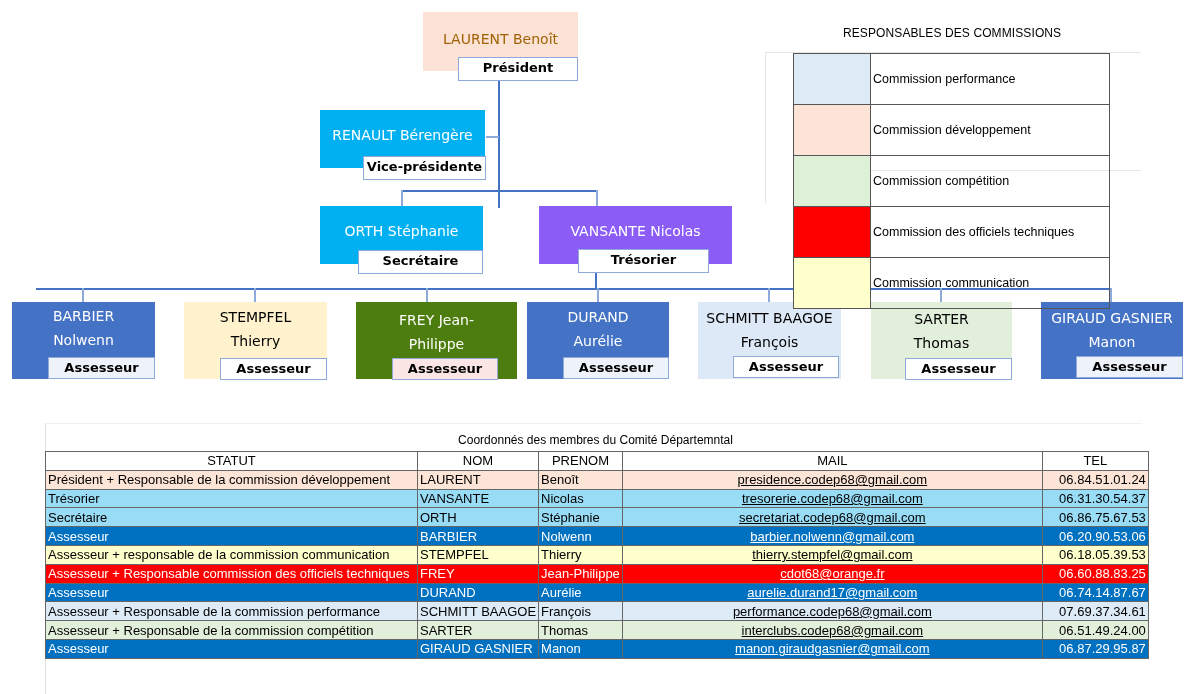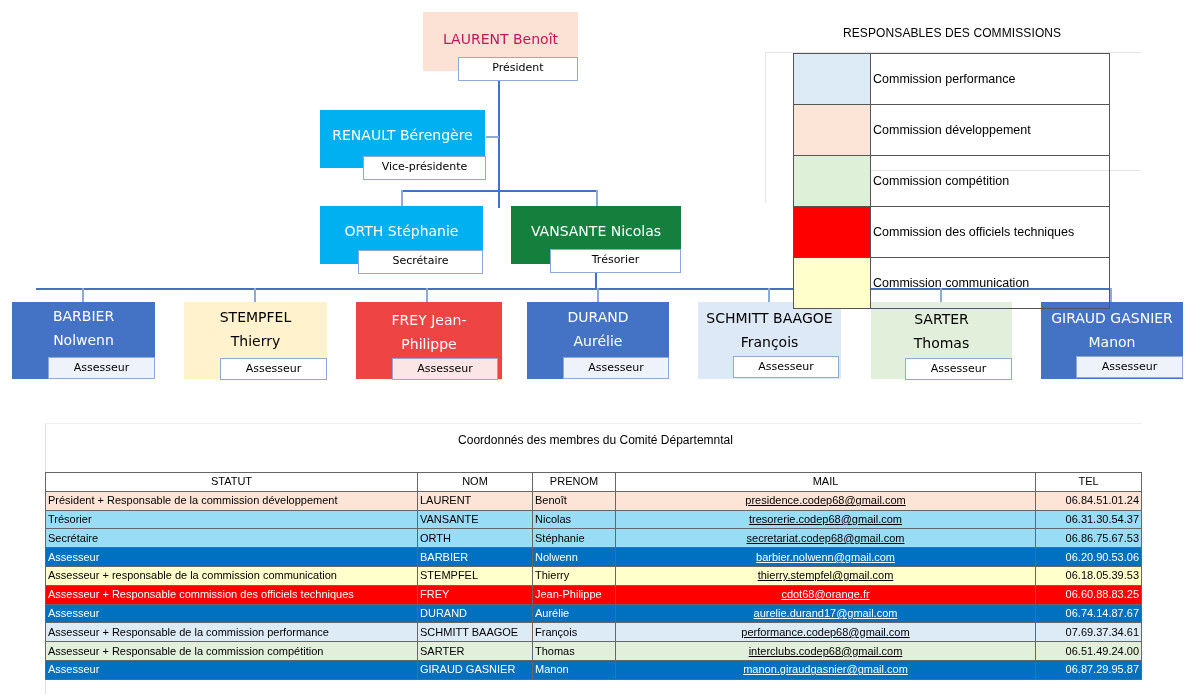--- a/index.html
+++ b/index.html
@@ -5,35 +5,35 @@
   html, body { margin: 0; padding: 0; background: #ffffff; }
   body { width: 1191px; height: 694px; position: relative; overflow: hidden; font-family: "Liberation Sans", "DejaVu Sans", sans-serif; }
 
   
   .line { position: absolute; background: #4472c4; }
   .line.soft { background: #8eaadb; }
 
   
   .node { position: absolute; box-sizing: border-box; }
   .node .name { position: absolute; left: 0; right: 0; text-align: center; font-family: "DejaVu Sans", sans-serif; font-size: 14px; line-height: 24px; }
-  .node .role { position: absolute; box-sizing: border-box; background: #ffffff; border: 1.5px solid #8eaadb; text-align: center; font-family: "DejaVu Sans", sans-serif; font-size: 11px; color: #000; line-height: 20px; }
+  .node .role { position: absolute; box-sizing: border-box; background: #ffffff; border: 1.5px solid #8eaadb; text-align: center; font-family: "DejaVu Sans", sans-serif; font-size: 13px; color: #000; line-height: 20px; font-weight: bold; }
 
   
   .legend-title { position: absolute; left: 843px; top: 26px; font-size: 12px; color: #000; letter-spacing: 0.1px; }
   .legend-sheet { position: absolute; left: 765px; top: 52px; width: 375px; height: 150px; border-top: 1px solid #e6e6e6; border-left: 1px solid #e6e6e6; }
   .legend-sheet::after { content:""; position:absolute; left:28px; right:0; top:117px; border-top:1px solid #e6e6e6; }
   table.legend { position: absolute; left: 793px; top: 53px; border-collapse: collapse; font-size: 12.5px; }
   table.legend td { border: 1px solid #555; height: 18px; padding: 16px 2px; line-height: 18px; }
   table.legend td.sw { width: 76px; padding: 0; }
   table.legend td.lbl { width: 234px; }
 
   
   .table-wrap { position: absolute; left: 45px; top: 423px; width: 1096px; height: 271px; border-left: 1px solid #e0e0e0; border-top: 1px solid #f0f0f0; }
   .table-title { position: absolute; left: 0; right: 0; top: 433px; text-align: center; font-size: 12px; color: #000; }
-  table.contacts { position: absolute; left: 45px; top: 472px; border-collapse: collapse; font-size: 11px; table-layout: fixed; }
+  table.contacts { position: absolute; left: 45px; top: 451px; border-collapse: collapse; font-size: 13px; table-layout: fixed; }
   table.contacts th, table.contacts td { border: 1px solid #666; height: 17.8px; padding: 0 2px; line-height: 17px; white-space: nowrap; overflow: hidden; }
   table.contacts th { font-weight: normal; text-align: center; background: #fff; }
   table.contacts td.c { text-align: center; text-decoration: underline; }
   table.contacts td.r { text-align: right; }
   tr.dark td { color: #ffffff; }
 </style>
 </head>
 <body>
 
 <div class="line" style="left:498px; top:80px; width:2px; height:128px;"></div>
@@ -47,52 +47,52 @@
     <div class="line soft" style="left: 82px; top: 288px; width: 1.5px; height: 14px;"></div>
     <div class="line soft" style="left: 254px; top: 288px; width: 1.5px; height: 14px;"></div>
     <div class="line soft" style="left: 426px; top: 288px; width: 1.5px; height: 14px;"></div>
     <div class="line soft" style="left: 597px; top: 288px; width: 1.5px; height: 14px;"></div>
     <div class="line soft" style="left: 768px; top: 288px; width: 1.5px; height: 14px;"></div>
     <div class="line soft" style="left: 940px; top: 288px; width: 1.5px; height: 14px;"></div>
     <div class="line soft" style="left: 1110px; top: 288px; width: 1.5px; height: 14px;"></div>
   </div>
 
 <div class="node" style="left:423px; top:12px; width:155px; height:59px; background:#fbe2d5;">
-  <div class="name" style="top:15px; color:#be185d;">LAURENT Benoît</div>
+  <div class="name" style="top:15px; color:#a16207;">LAURENT Benoît</div>
 </div>
 <div class="node role-only" style="left:458px; top:57px; width:120px; height:24px;">
   <div class="role" style="left:0; top:0; width:120px; height:24px;">Président</div>
 </div>
 
 <div class="node" style="left:320px; top:110px; width:165px; height:58px; background:#00b0f0;">
   <div class="name" style="top:13px; color:#fff;">RENAULT Bérengère</div>
   <div class="role" style="left:43px; top:46px; width:123px; height:24px;">Vice-présidente</div>
 </div>
 
 <div class="node" style="left:320px; top:206px; width:163px; height:58px; background:#00b0f0;">
   <div class="name" style="top:13px; color:#fff;">ORTH Stéphanie</div>
   <div class="role" style="left:38px; top:44px; width:125px; height:24px;">Secrétaire</div>
 </div>
 
-<div class="node" style="left:511px; top:206px; width:170px; height:58px; background:#15803d;">
+<div class="node" style="left:539px; top:206px; width:193px; height:58px; background:#8b5cf6;">
   <div class="name" style="top:13px; color:#fff;">VANSANTE Nicolas</div>
   <div class="role" style="left:39px; top:43px; width:131px; height:24px;">Trésorier</div>
 </div>
 
 <div class="node" style="left:12px; top:302px; width:143px; height:77px; background:#4472c4;">
   <div class="name" style="top:2px; color:#fff;">BARBIER</div>
   <div class="name" style="top:26px; color:#fff;">Nolwenn</div>
   <div class="role" style="left:36px; top:55px; width:107px; height:22px; background:#eef2fa;">Assesseur</div>
 </div>
 <div class="node" style="left:184px; top:302px; width:143px; height:77px; background:#fff2cc;">
   <div class="name" style="top:3px; color:#000;">STEMPFEL</div>
   <div class="name" style="top:27px; color:#000;">Thierry</div>
   <div class="role" style="left:36px; top:56px; width:107px; height:22px;">Assesseur</div>
 </div>
-<div class="node" style="left:356px; top:302px; width:146px; height:77px; background:#ef4444;">
+<div class="node" style="left:356px; top:302px; width:161px; height:77px; background:#4d7c0f;">
   <div class="name" style="top:6px; color:#fff;">FREY Jean-</div>
   <div class="name" style="top:30px; color:#fff;">Philippe</div>
   <div class="role" style="left:36px; top:56px; width:106px; height:22px; background:#fbe5e5;">Assesseur</div>
 </div>
 <div class="node" style="left:527px; top:302px; width:142px; height:77px; background:#4472c4;">
   <div class="name" style="top:3px; color:#fff;">DURAND</div>
   <div class="name" style="top:27px; color:#fff;">Aurélie</div>
   <div class="role" style="left:36px; top:55px; width:106px; height:22px; background:#eef2fa;">Assesseur</div>
 </div>
 <div class="node" style="left:698px; top:302px; width:143px; height:77px; background:#dde9f6;">

